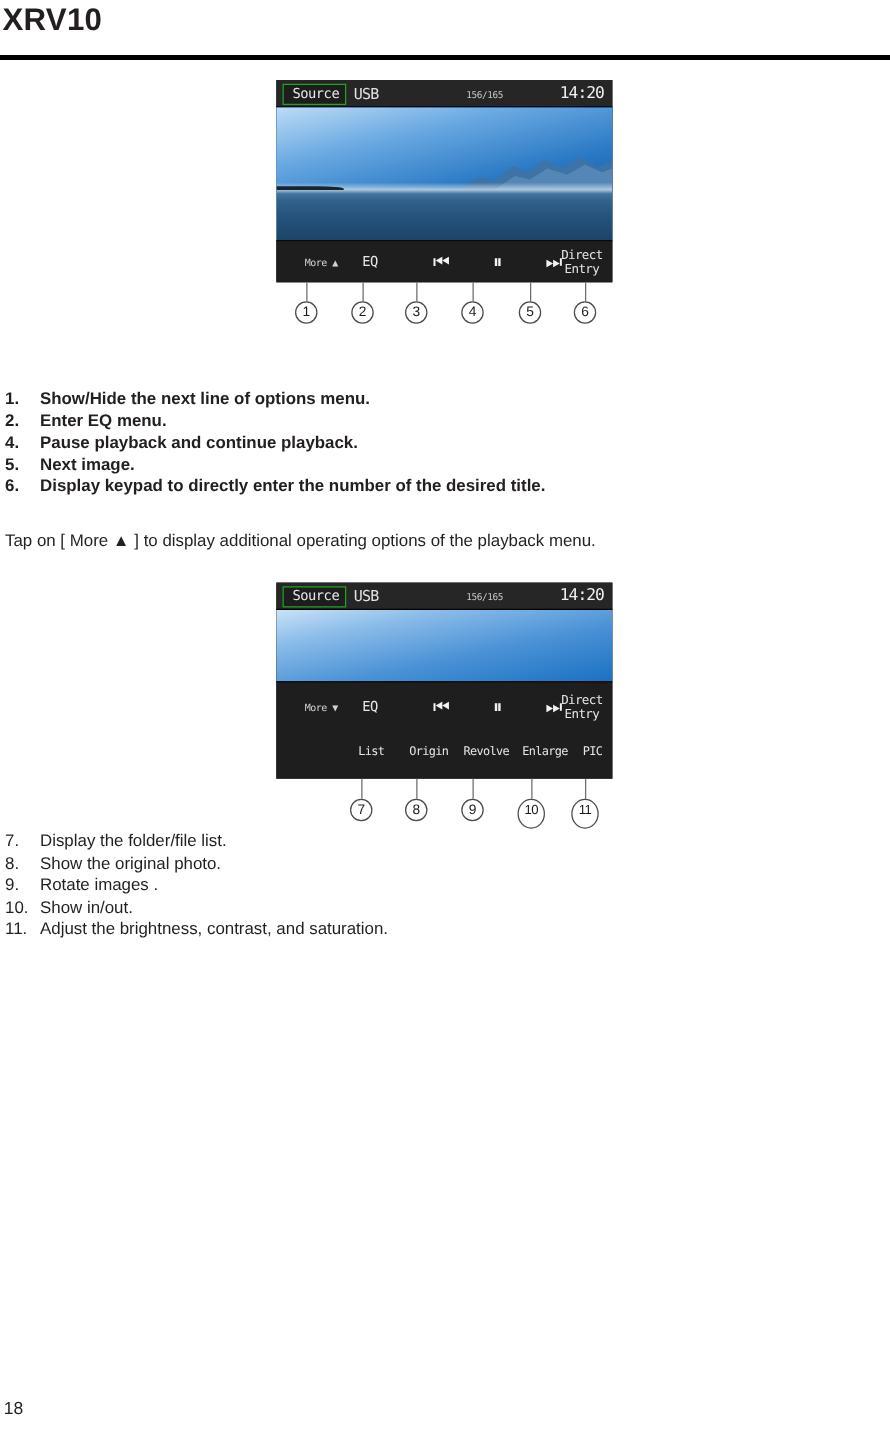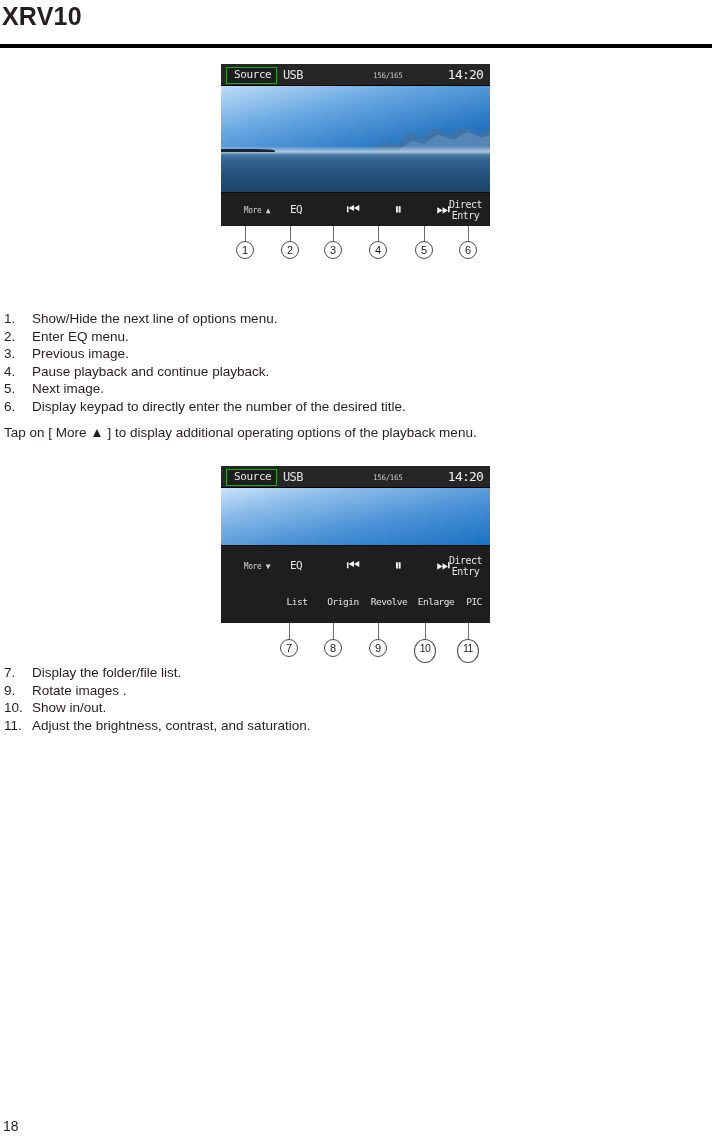--- a/index.html
+++ b/index.html
@@ -330,29 +330,26 @@
   <div class="leader" style="left:378px; top:226px; height:15px;"></div>
   <div class="callout" style="left:369px; top:241px;">4</div>
 
   <div class="leader" style="left:424px; top:226px; height:15px;"></div>
   <div class="callout" style="left:415px; top:241px;">5</div>
 
   <div class="leader" style="left:468px; top:226px; height:15px;"></div>
   <div class="callout" style="left:459px; top:241px;">6</div>
 </div>
 
-<div class="num-list" style="left:4px; top:310px;">
+<div class="num-list" style="left:4px; top:310px;font-weight:bold;">
   <div class="row">
     <span class="idx">1.</span><span>Show/Hide the next line of options menu.</span>
   </div>
   <div class="row">
     <span class="idx">2.</span><span>Enter EQ menu.</span>
-  </div>
-  <div class="row">
-    <span class="idx">3.</span><span>Previous image.</span>
   </div>
   <div class="row">
     <span class="idx">4.</span><span>Pause playback and continue playback.</span>
   </div>
   <div class="row">
     <span class="idx">5.</span><span>Next image.</span>
   </div>
   <div class="row">
     <span class="idx">6.</span><span>Display keypad to directly enter the number of the desired title.</span>
   </div>
@@ -405,20 +402,23 @@
 
   <div class="leader" style="left:468px; top:623px; height:16px;"></div>
   <div class="callout wide" style="left:457px; top:639px;">11</div>
 </div>
 
 <div class="num-list" style="left:4px; top:664px;">
   <div class="row">
     <span class="idx">7.</span><span>Display the folder/file list.</span>
   </div>
   <div class="row">
+    <span class="idx">8.</span><span>Show the original photo.</span>
+  </div>
+  <div class="row">
     <span class="idx">9.</span><span>Rotate images .</span>
   </div>
   <div class="row">
     <span class="idx two">10.</span><span>Show in/out.</span>
   </div>
   <div class="row">
     <span class="idx two">11.</span><span>Adjust the brightness, contrast, and saturation.</span>
   </div>
 </div>
 

